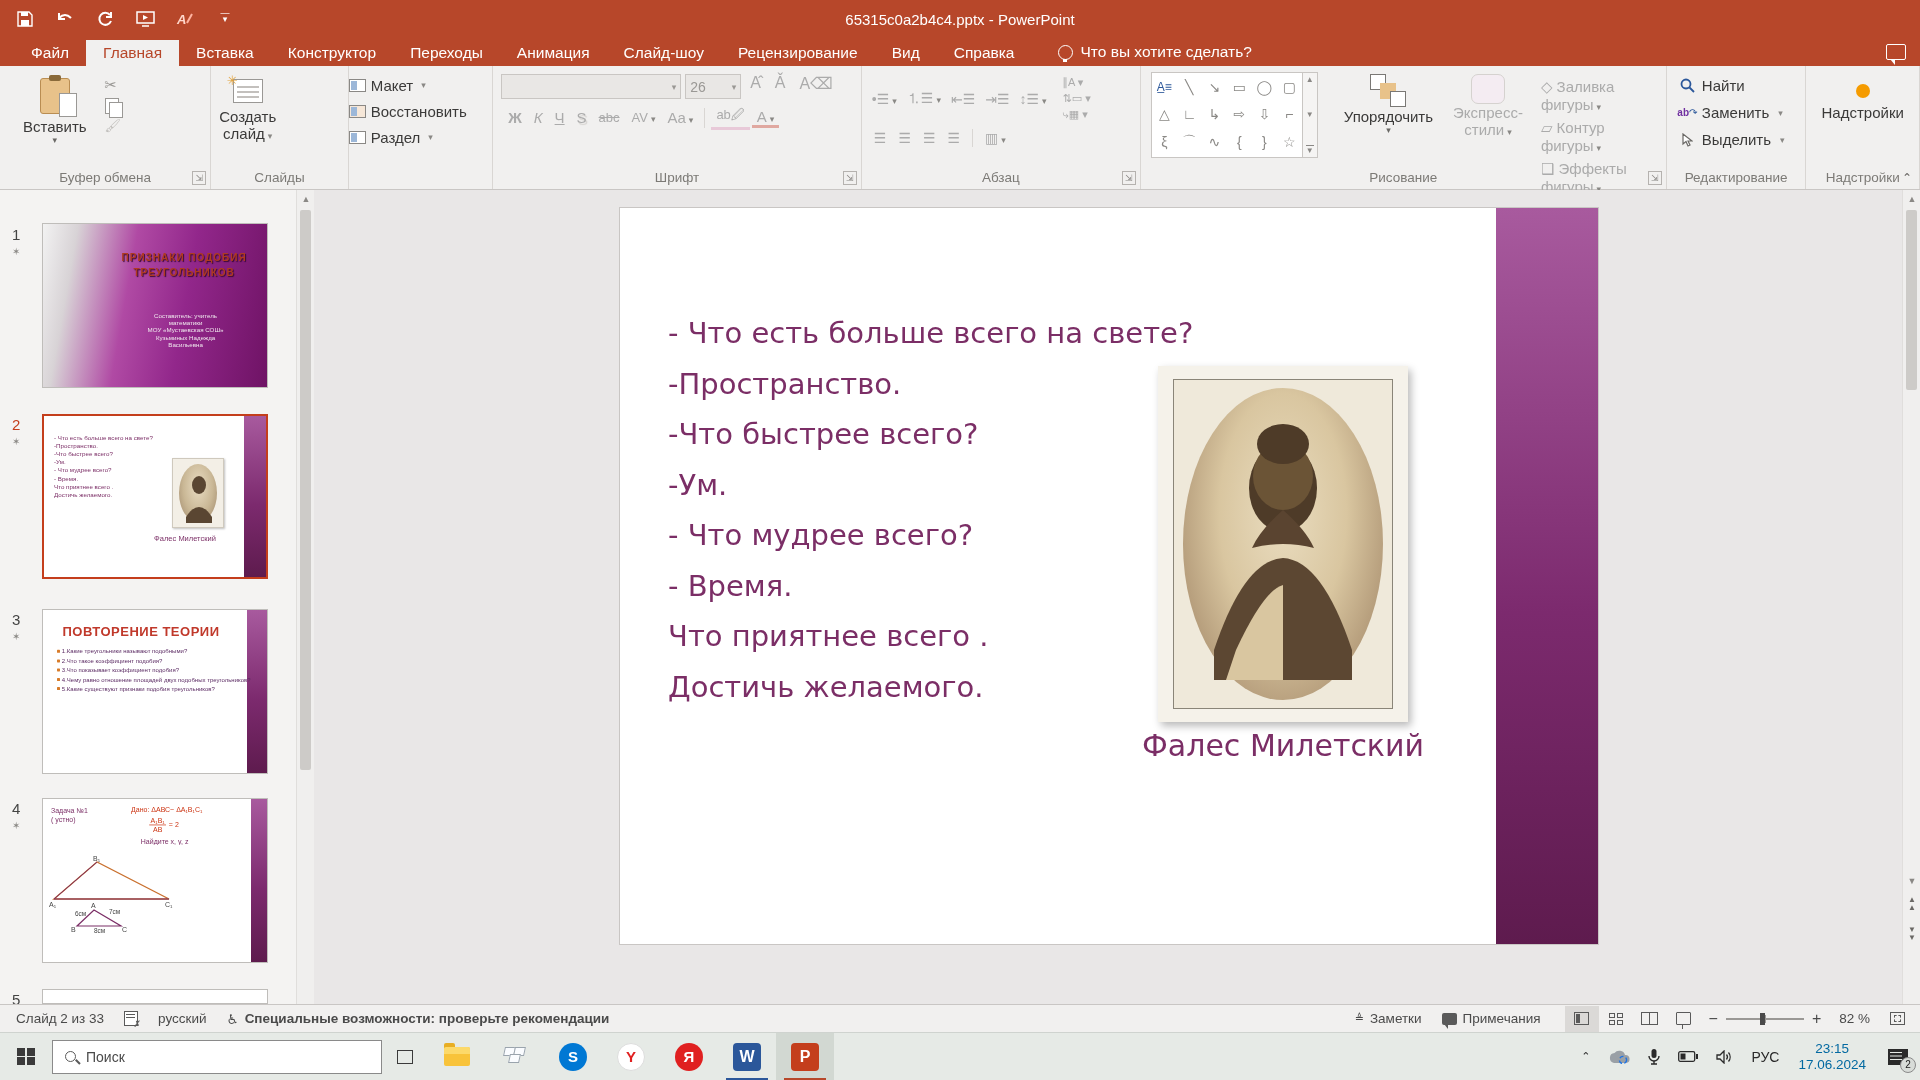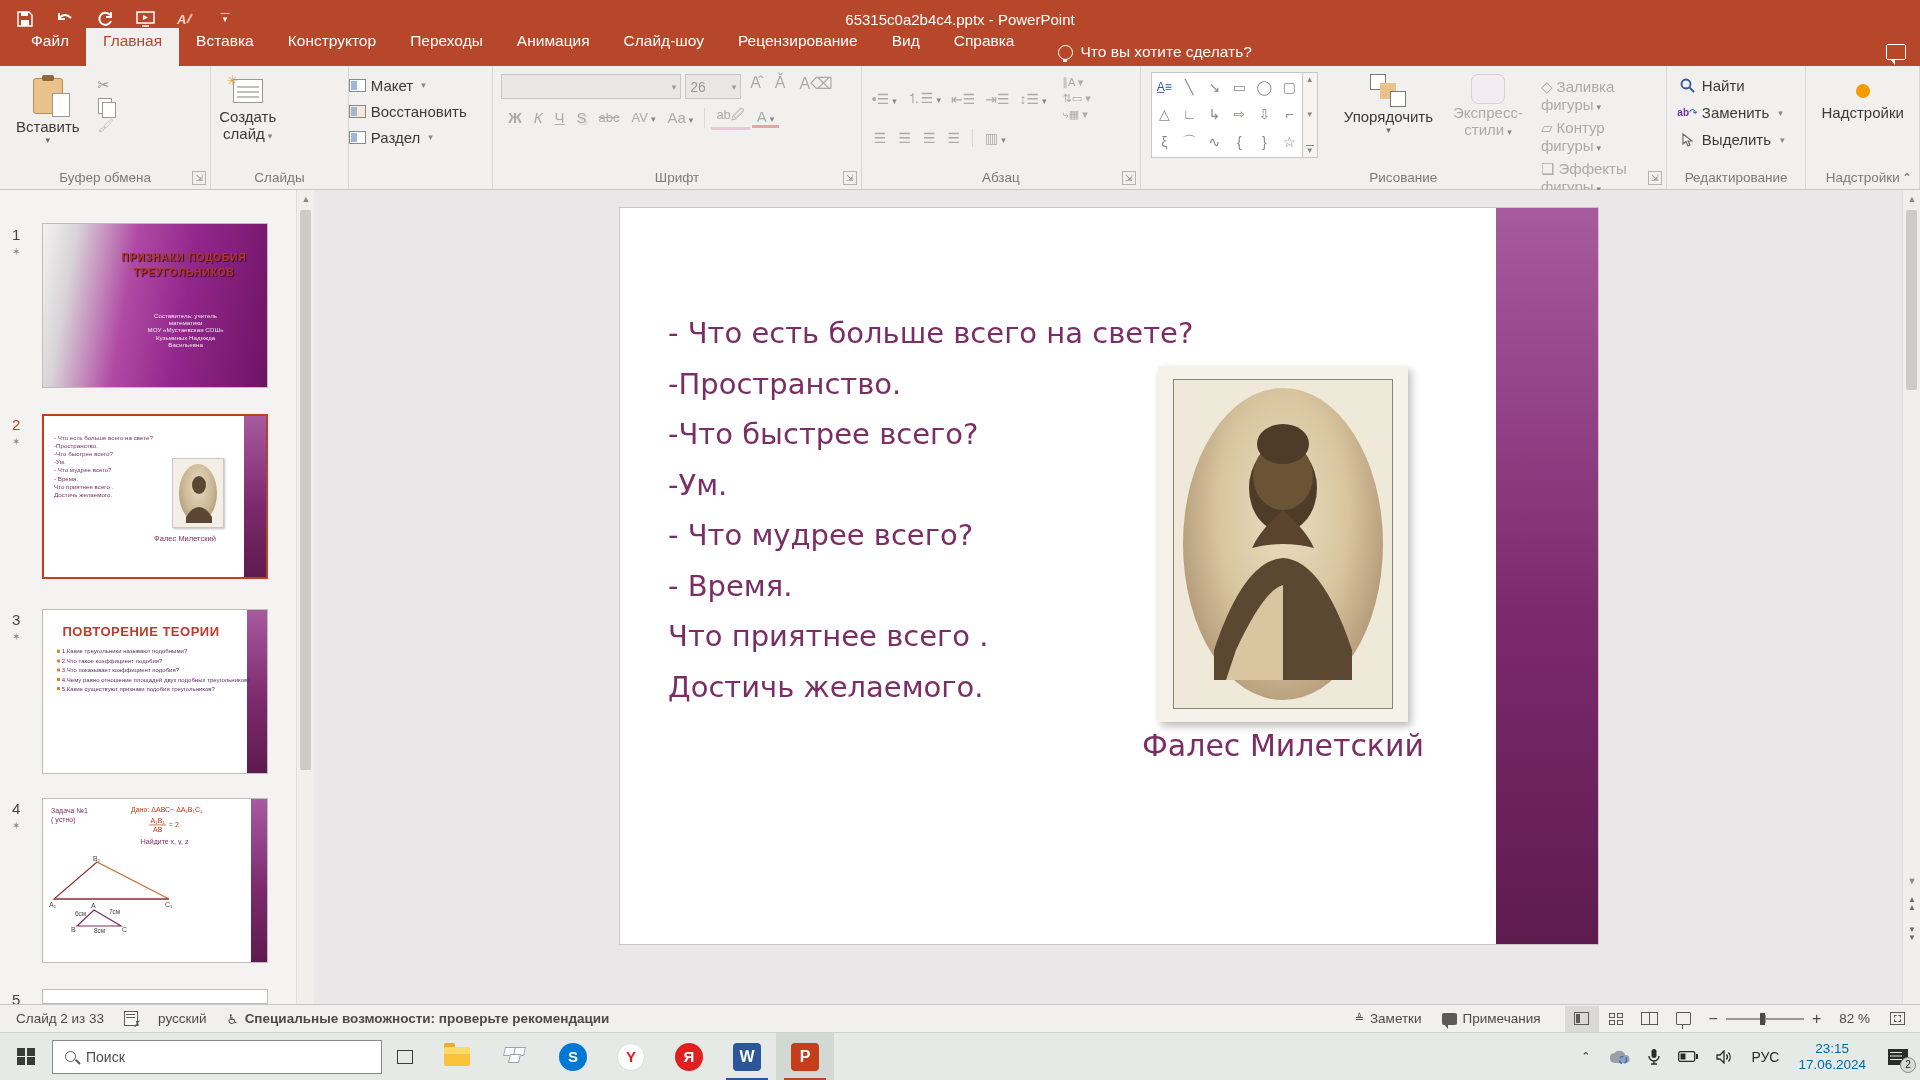--- a/index.html
+++ b/index.html
@@ -19,21 +19,21 @@
     border-bottom:16px solid #F2C744; position:relative; margin-right:10px; }
   .warn-tri:after { content:"!"; position:absolute; left:-3px; top:2px; font-size:11px; font-weight:bold; color:#7a5200; }
   #user-name { font-size:14.5px; margin-right:12px; }
   .avatar { width:28px; height:28px; border-radius:50%; background:#cfcfcf; color:#666;
     display:flex; align-items:center; justify-content:center; font-size:12px; margin-right:18px; }
   .wbtn { width:46px; height:38px; display:flex; align-items:center; justify-content:center; color:#fff; font-size:15px; }
 
   
   #tabrow { position:absolute; left:0; top:38px; width:1920px; height:28px; background:#B7472A;
     display:flex; align-items:flex-end; color:#fff; }
-  .tab { font-size:15.5px; padding:4px 17px 16px; cursor:default; }
+  .tab { font-size:15.5px; padding:4px 17px 4px; cursor:default; }
   .tab.active { background:#F1F0EF; color:#B7472A; }
   #tellme { display:flex; align-items:center; gap:8px; margin-left:26px; padding-bottom:5px; font-size:15.5px; }
   .bulb { width:15px; height:15px; border:1.6px solid #fff; border-radius:50%; position:relative; }
   .bulb:after { content:""; position:absolute; left:4.5px; top:13px; width:4px; height:3px; background:#fff; }
   #comment-ico { position:absolute; right:14px; top:44px; width:20px; height:16px; border:1.5px solid #fff; border-radius:2px; }
   #comment-ico:after { content:""; position:absolute; left:3px; bottom:-6px; border-left:5px solid transparent; border-right:0 solid transparent; border-top:6px solid #fff; }
 
   
   #ribbon { position:absolute; left:0; top:66px; width:1920px; height:124px; background:#F1F0EF;
     border-bottom:1px solid #C9C6C4; display:flex; }
@@ -259,21 +259,21 @@
     <span class="bulb"></span>
     <span>Что вы хотите сделать?</span>
   </div>
 </div>
 <div id="comment-ico"></div>
 
 <div id="ribbon">
 
   <div class="rgroup" style="width:212px;">
     <div style="display:flex;">
-      <div class="bigbtn" style="margin-left:8px;">
+      <div class="bigbtn" style="margin-left:15px;">
         <span class="icon16" style="width:40px;height:44px;position:relative;">
           <span class="clip-board">
               <span class="clip-paper"></span>
             </span>
         </span>
         <span>Вставить</span>
         <span class="chev">▾</span>
       </div>
       <div style="display:flex;flex-direction:column;gap:4px;margin-left:10px;margin-top:4px;">
         <span class="scissors">✂</span>

